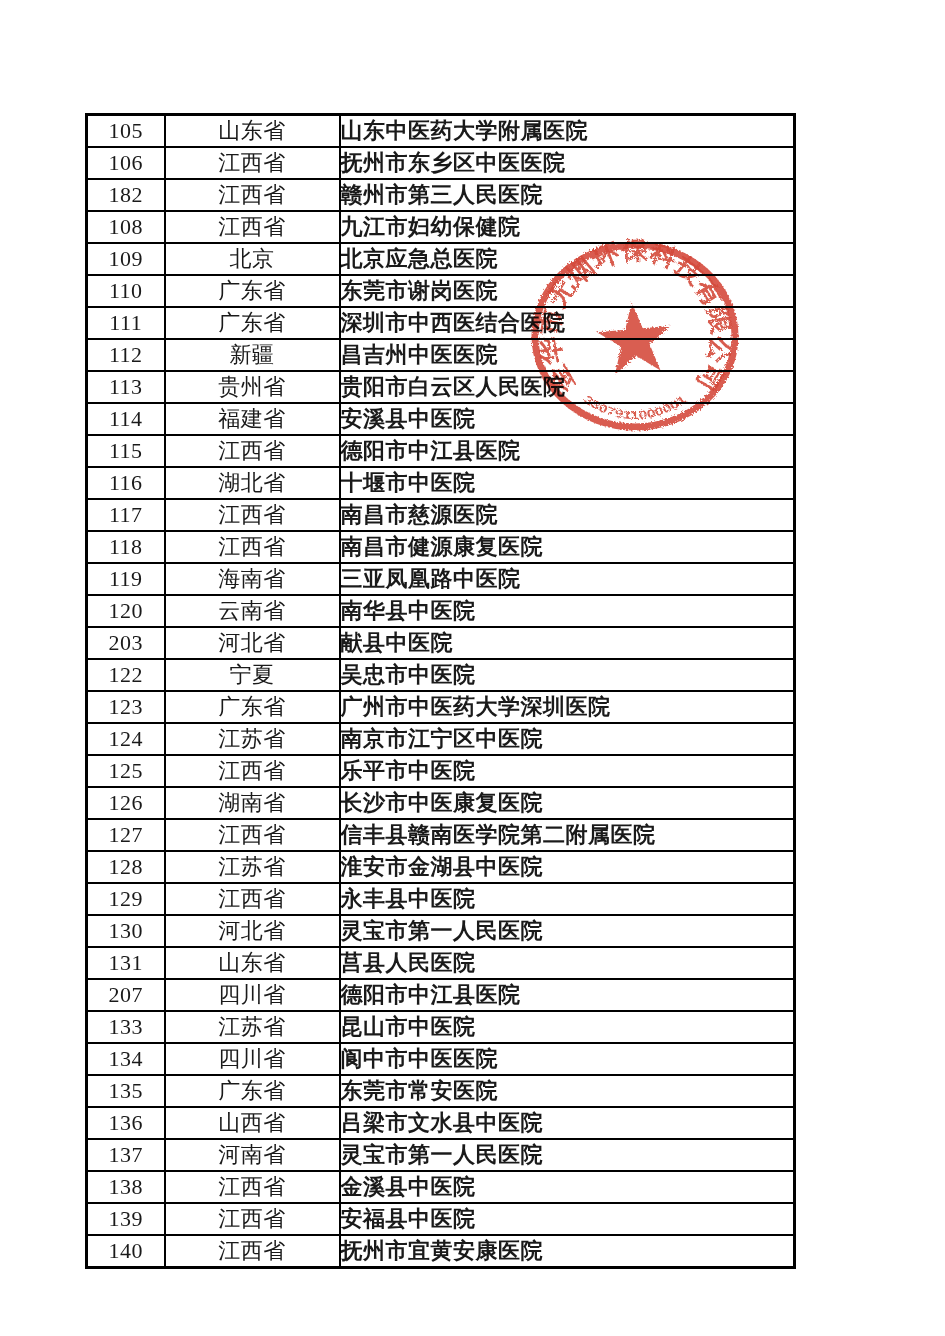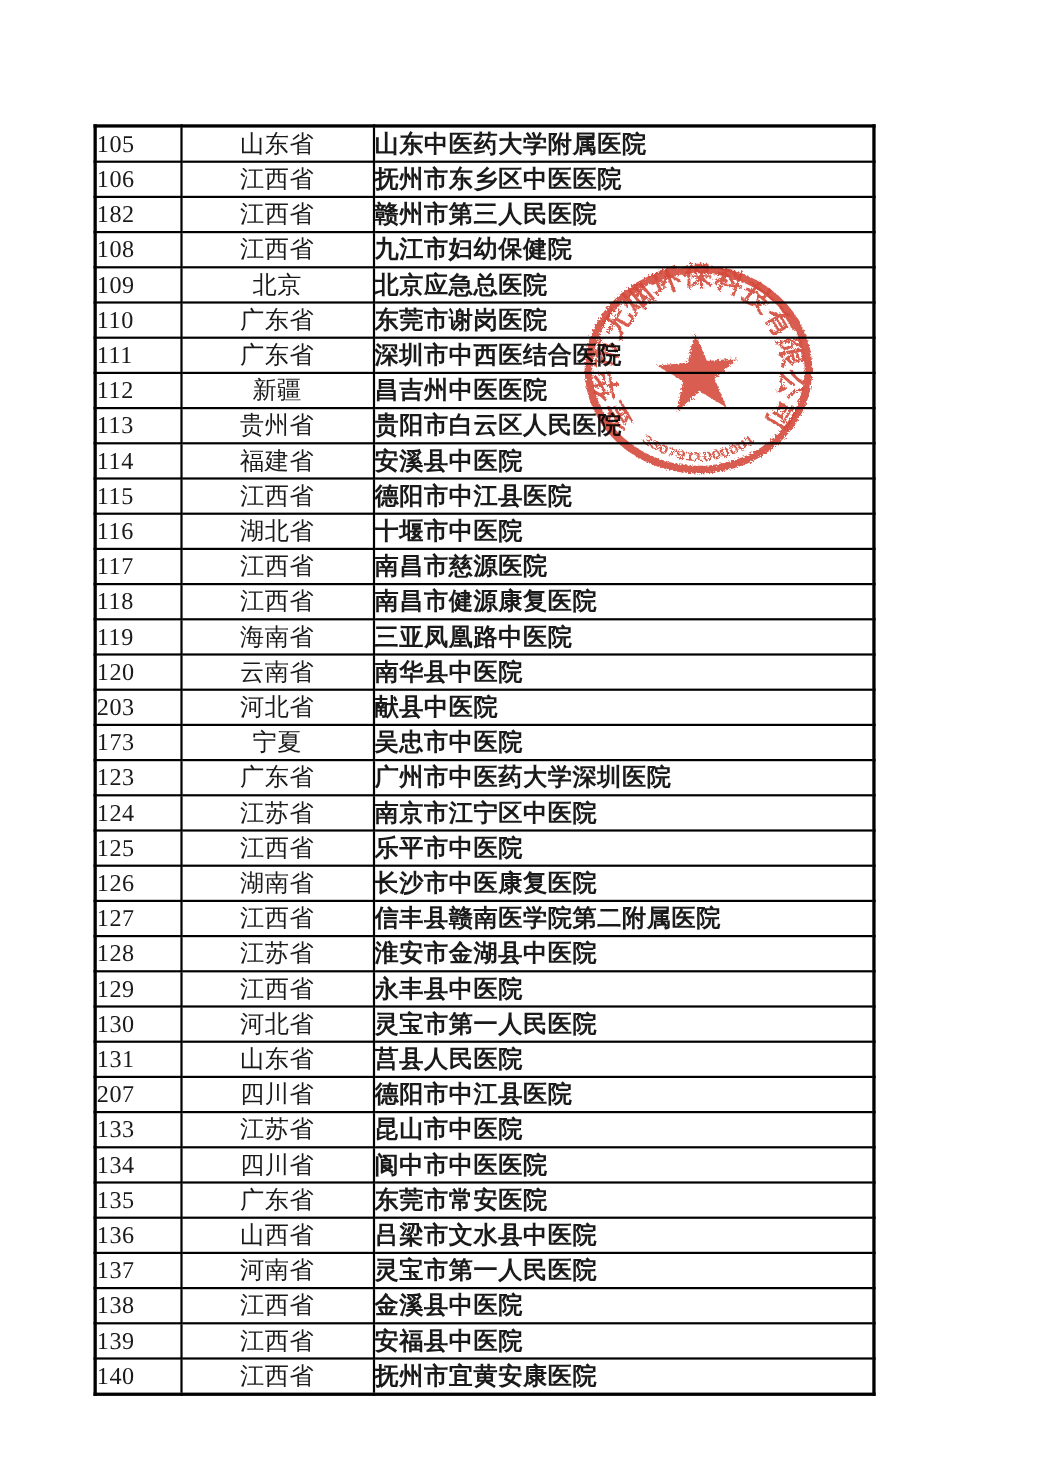--- a/index.html
+++ b/index.html
@@ -34,20 +34,21 @@
     height: 28.7px;
     vertical-align: middle;
     color: #1a1a1a;
     font-size: 22px;
     letter-spacing: 0.5px;
     white-space: nowrap;
     overflow: hidden;
     padding: 0;
   }
   td.c-no {
+    text-align: center;
     padding-left: 16px;
     font-size: 24px;
     letter-spacing: 1px;
   }
   td.c-prov { padding-left: 6px; text-align: center; }
   td.c-hosp { padding-left: 8px; font-weight: bold; }
 
   .stamp {
     position: absolute;
     left: 518px;
@@ -155,21 +156,21 @@
             <td class="c-no">120</td>
             <td class="c-prov">云南省</td>
             <td class="c-hosp">南华县中医院</td>
           </tr>
           <tr>
             <td class="c-no">203</td>
             <td class="c-prov">河北省</td>
             <td class="c-hosp">献县中医院</td>
           </tr>
           <tr>
-            <td class="c-no">173</td>
+            <td class="c-no">122</td>
             <td class="c-prov">宁夏</td>
             <td class="c-hosp">吴忠市中医院</td>
           </tr>
           <tr>
             <td class="c-no">123</td>
             <td class="c-prov">广东省</td>
             <td class="c-hosp">广州市中医药大学深圳医院</td>
           </tr>
           <tr>
             <td class="c-no">124</td>

